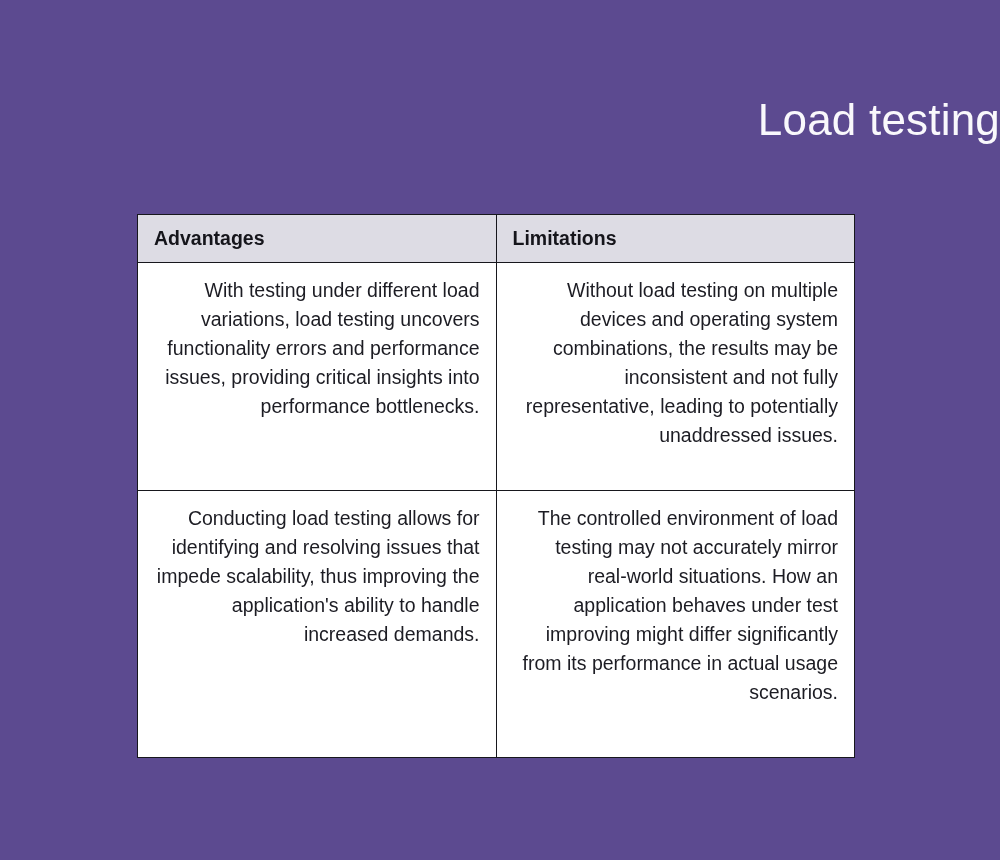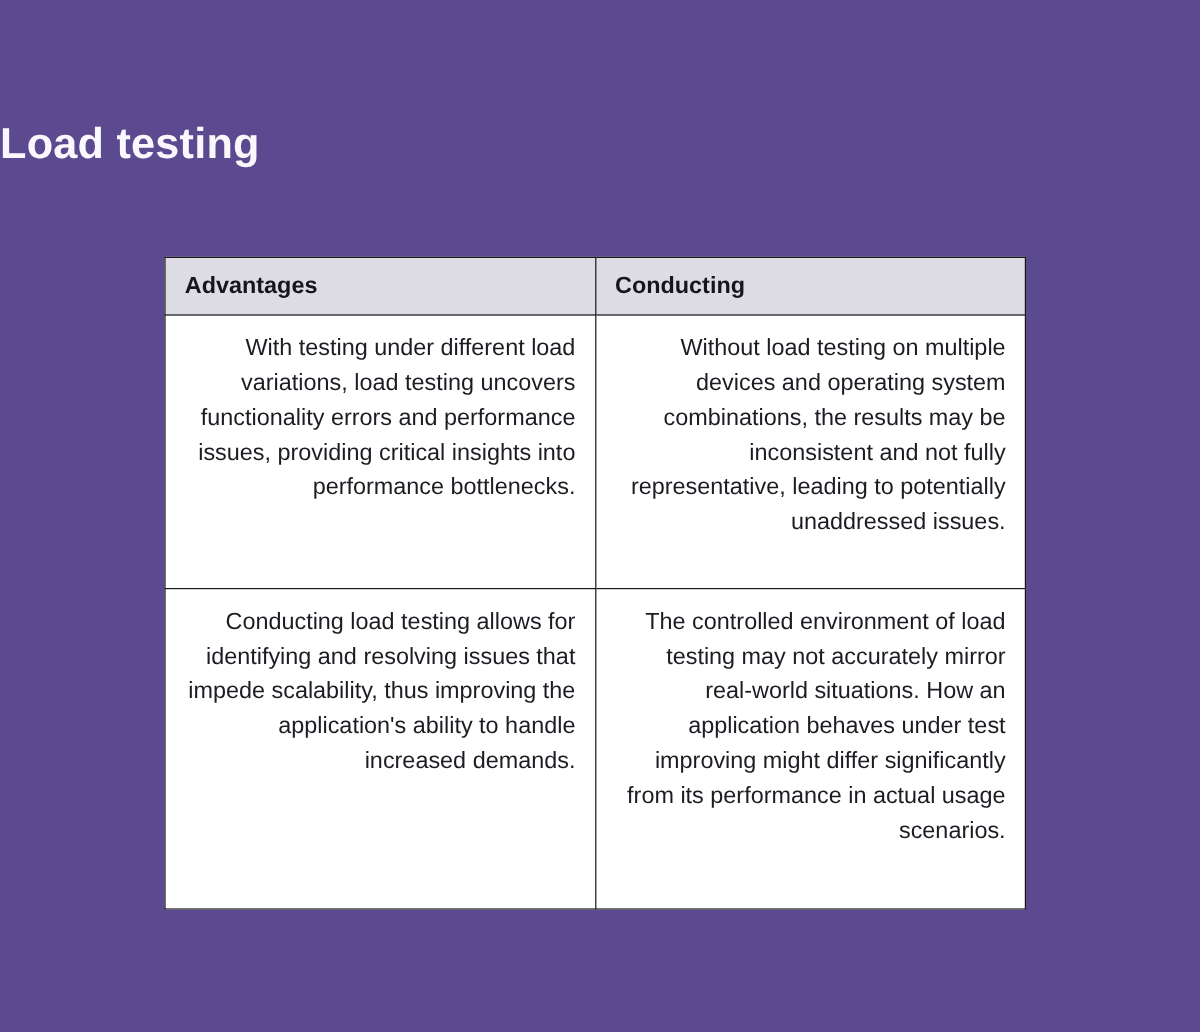--- a/index.html
+++ b/index.html
@@ -20,24 +20,24 @@
   body {
     position: relative;
     background: var(--background);
     font-family: "Liberation Sans", "DejaVu Sans", sans-serif;
   }
   .page-title {
     position: absolute;
     top: 100px;
     left: 0;
     width: 100%;
-    text-align: left;
-    font-size: 36px;
+    text-align: right;
+    font-size: 44px;
     line-height: 40px;
-    font-weight: 700;
+    font-weight: 400;
     letter-spacing: 0.2px;
     color: var(--title-text);
   }
   .comparison-table {
     position: absolute;
     left: 137px;
     top: 214px;
     width: 718px;
     border-collapse: collapse;
     table-layout: fixed;
@@ -72,21 +72,21 @@
 </style>
 </head>
 <body>
 
 <h1 class="page-title">Load testing</h1>
 
 <table class="comparison-table">
   <thead>
     <tr class="header-row">
       <th>Advantages</th>
-      <th>Conducting</th>
+      <th>Limitations</th>
     </tr>
   </thead>
   <tbody>
     <tr class="row-1">
       <td>With testing under different load variations, load testing uncovers functionality errors and performance issues, providing critical insights into performance bottlenecks.</td>
       <td>Without load testing on multiple devices and operating system combinations, the results may be inconsistent and not fully representative, leading to potentially unaddressed issues.</td>
     </tr>
     <tr class="row-2">
       <td>Conducting load testing allows for identifying and resolving issues that impede scalability, thus improving the application's ability to handle increased demands.</td>
       <td>The controlled environment of load testing may not accurately mirror real-world situations. How an application behaves under test improving might differ significantly from its performance in actual usage scenarios.</td>

